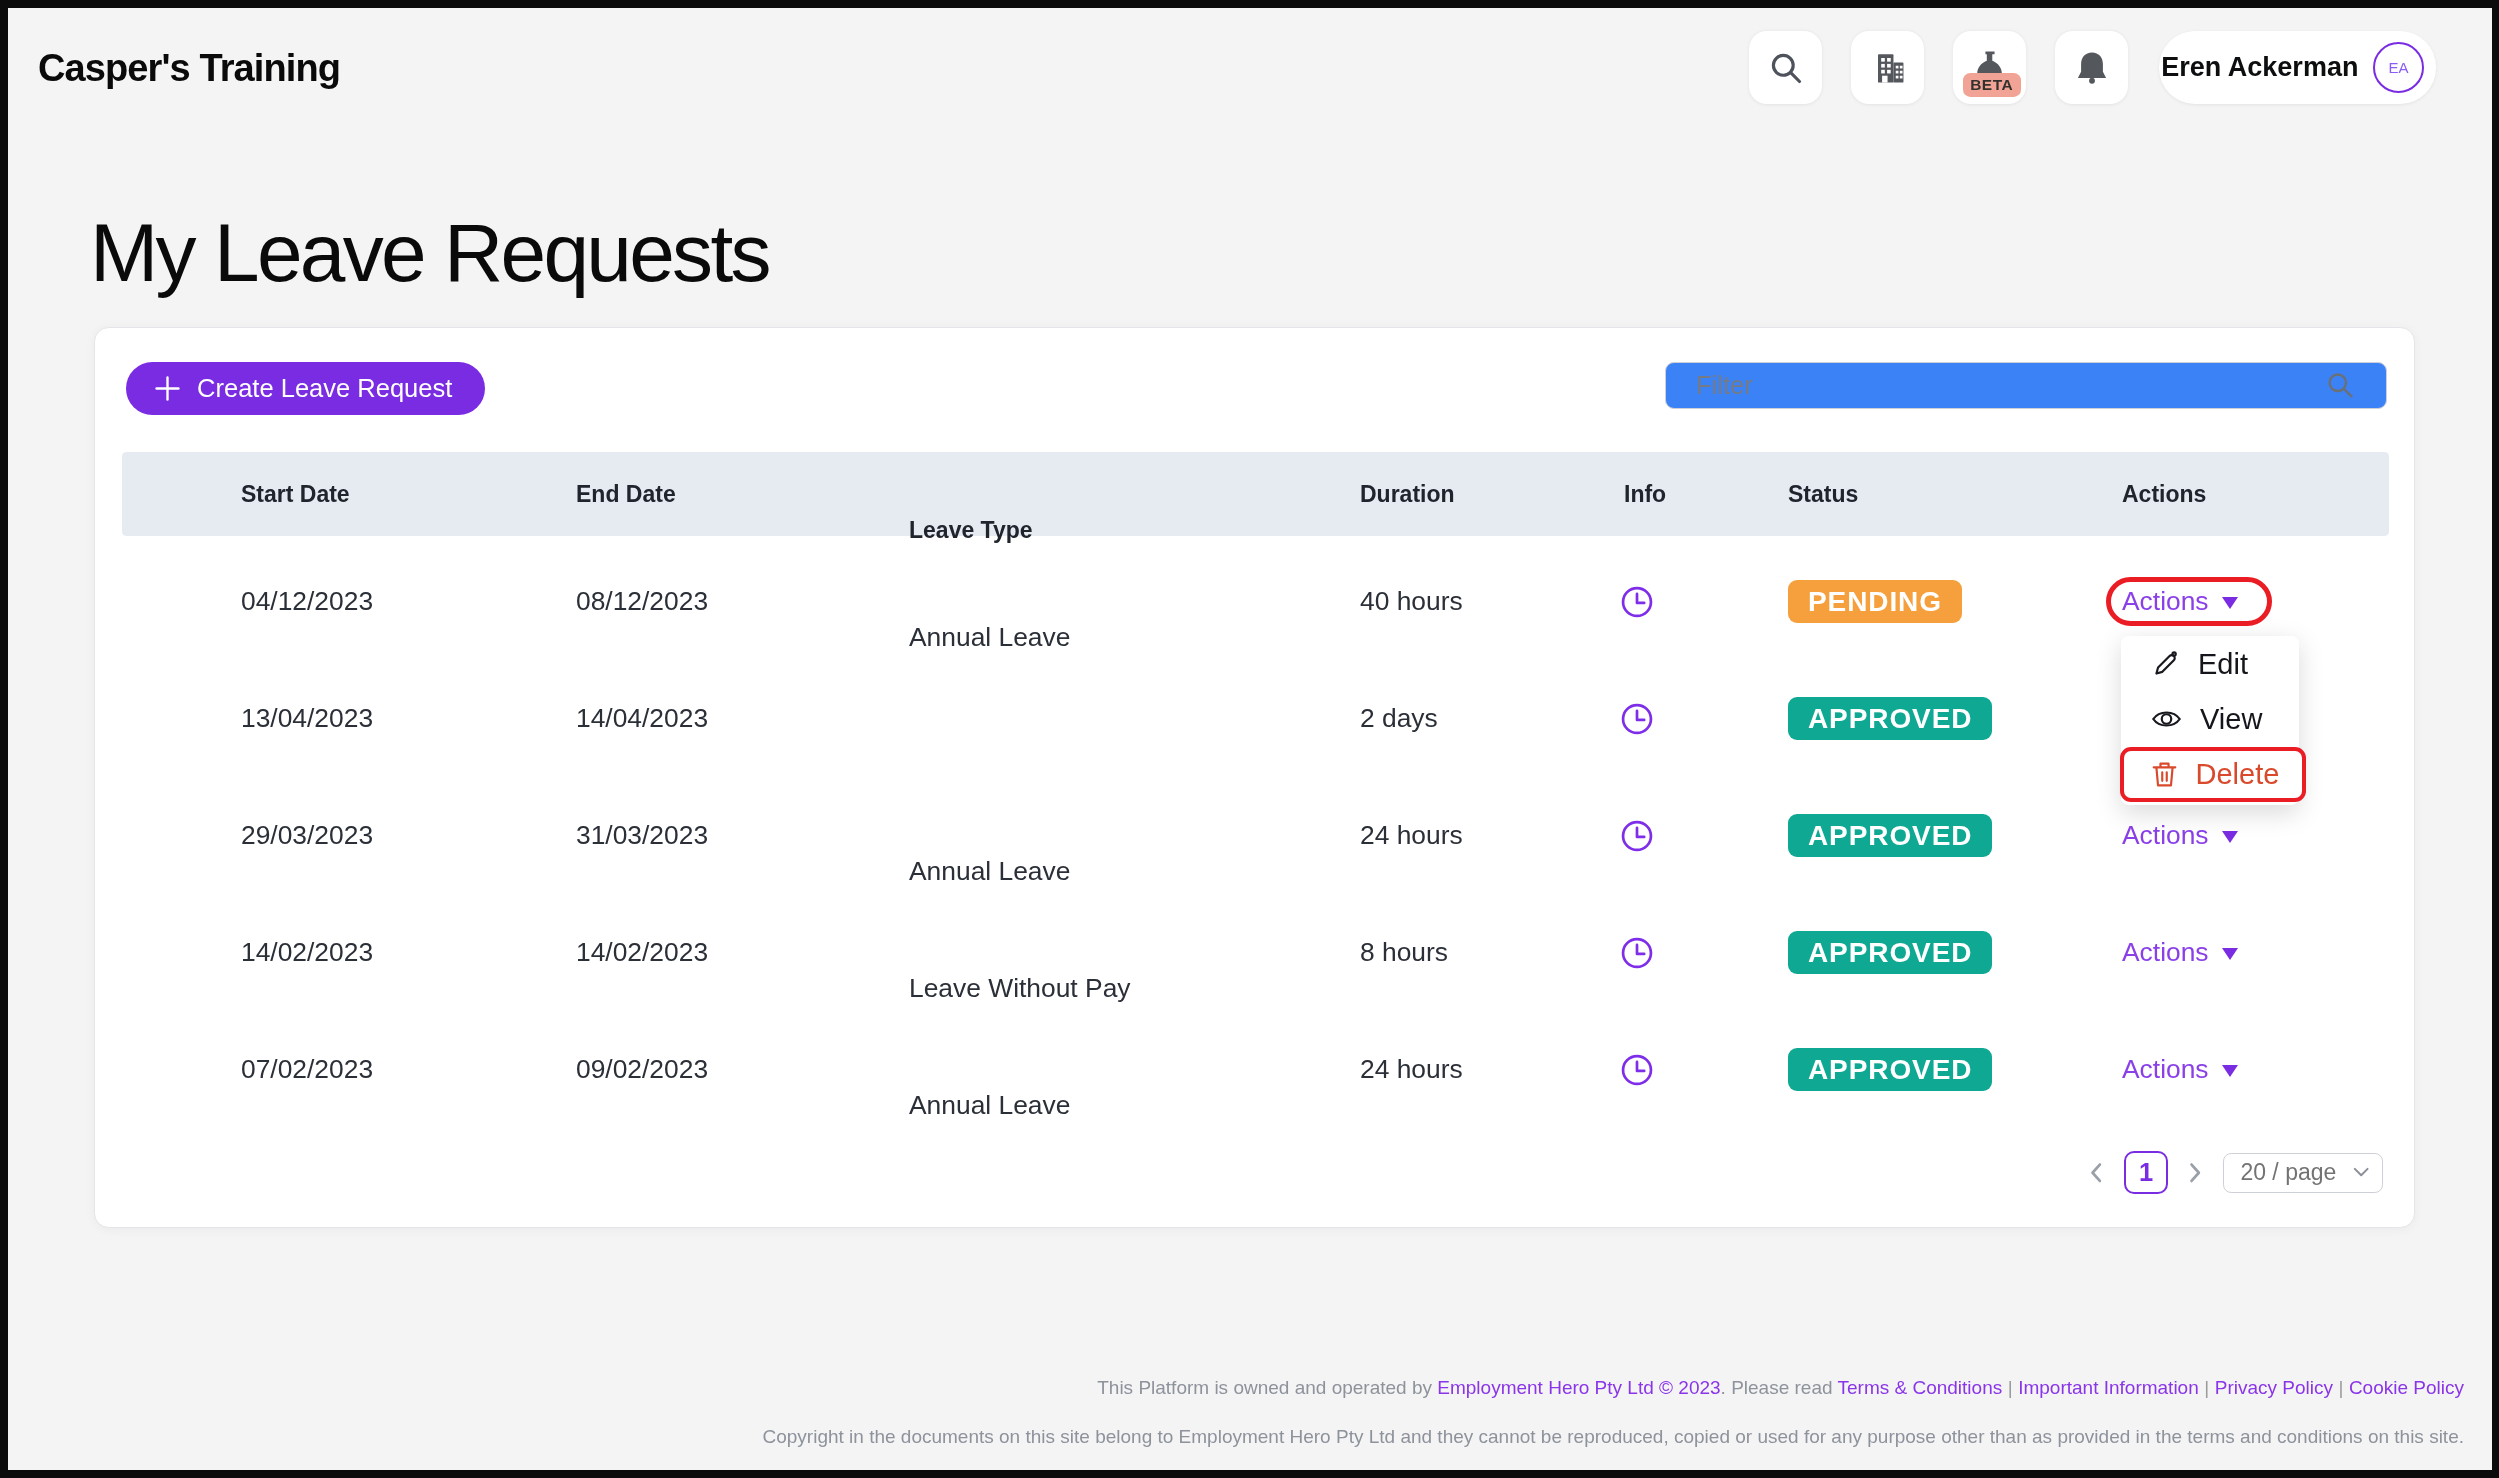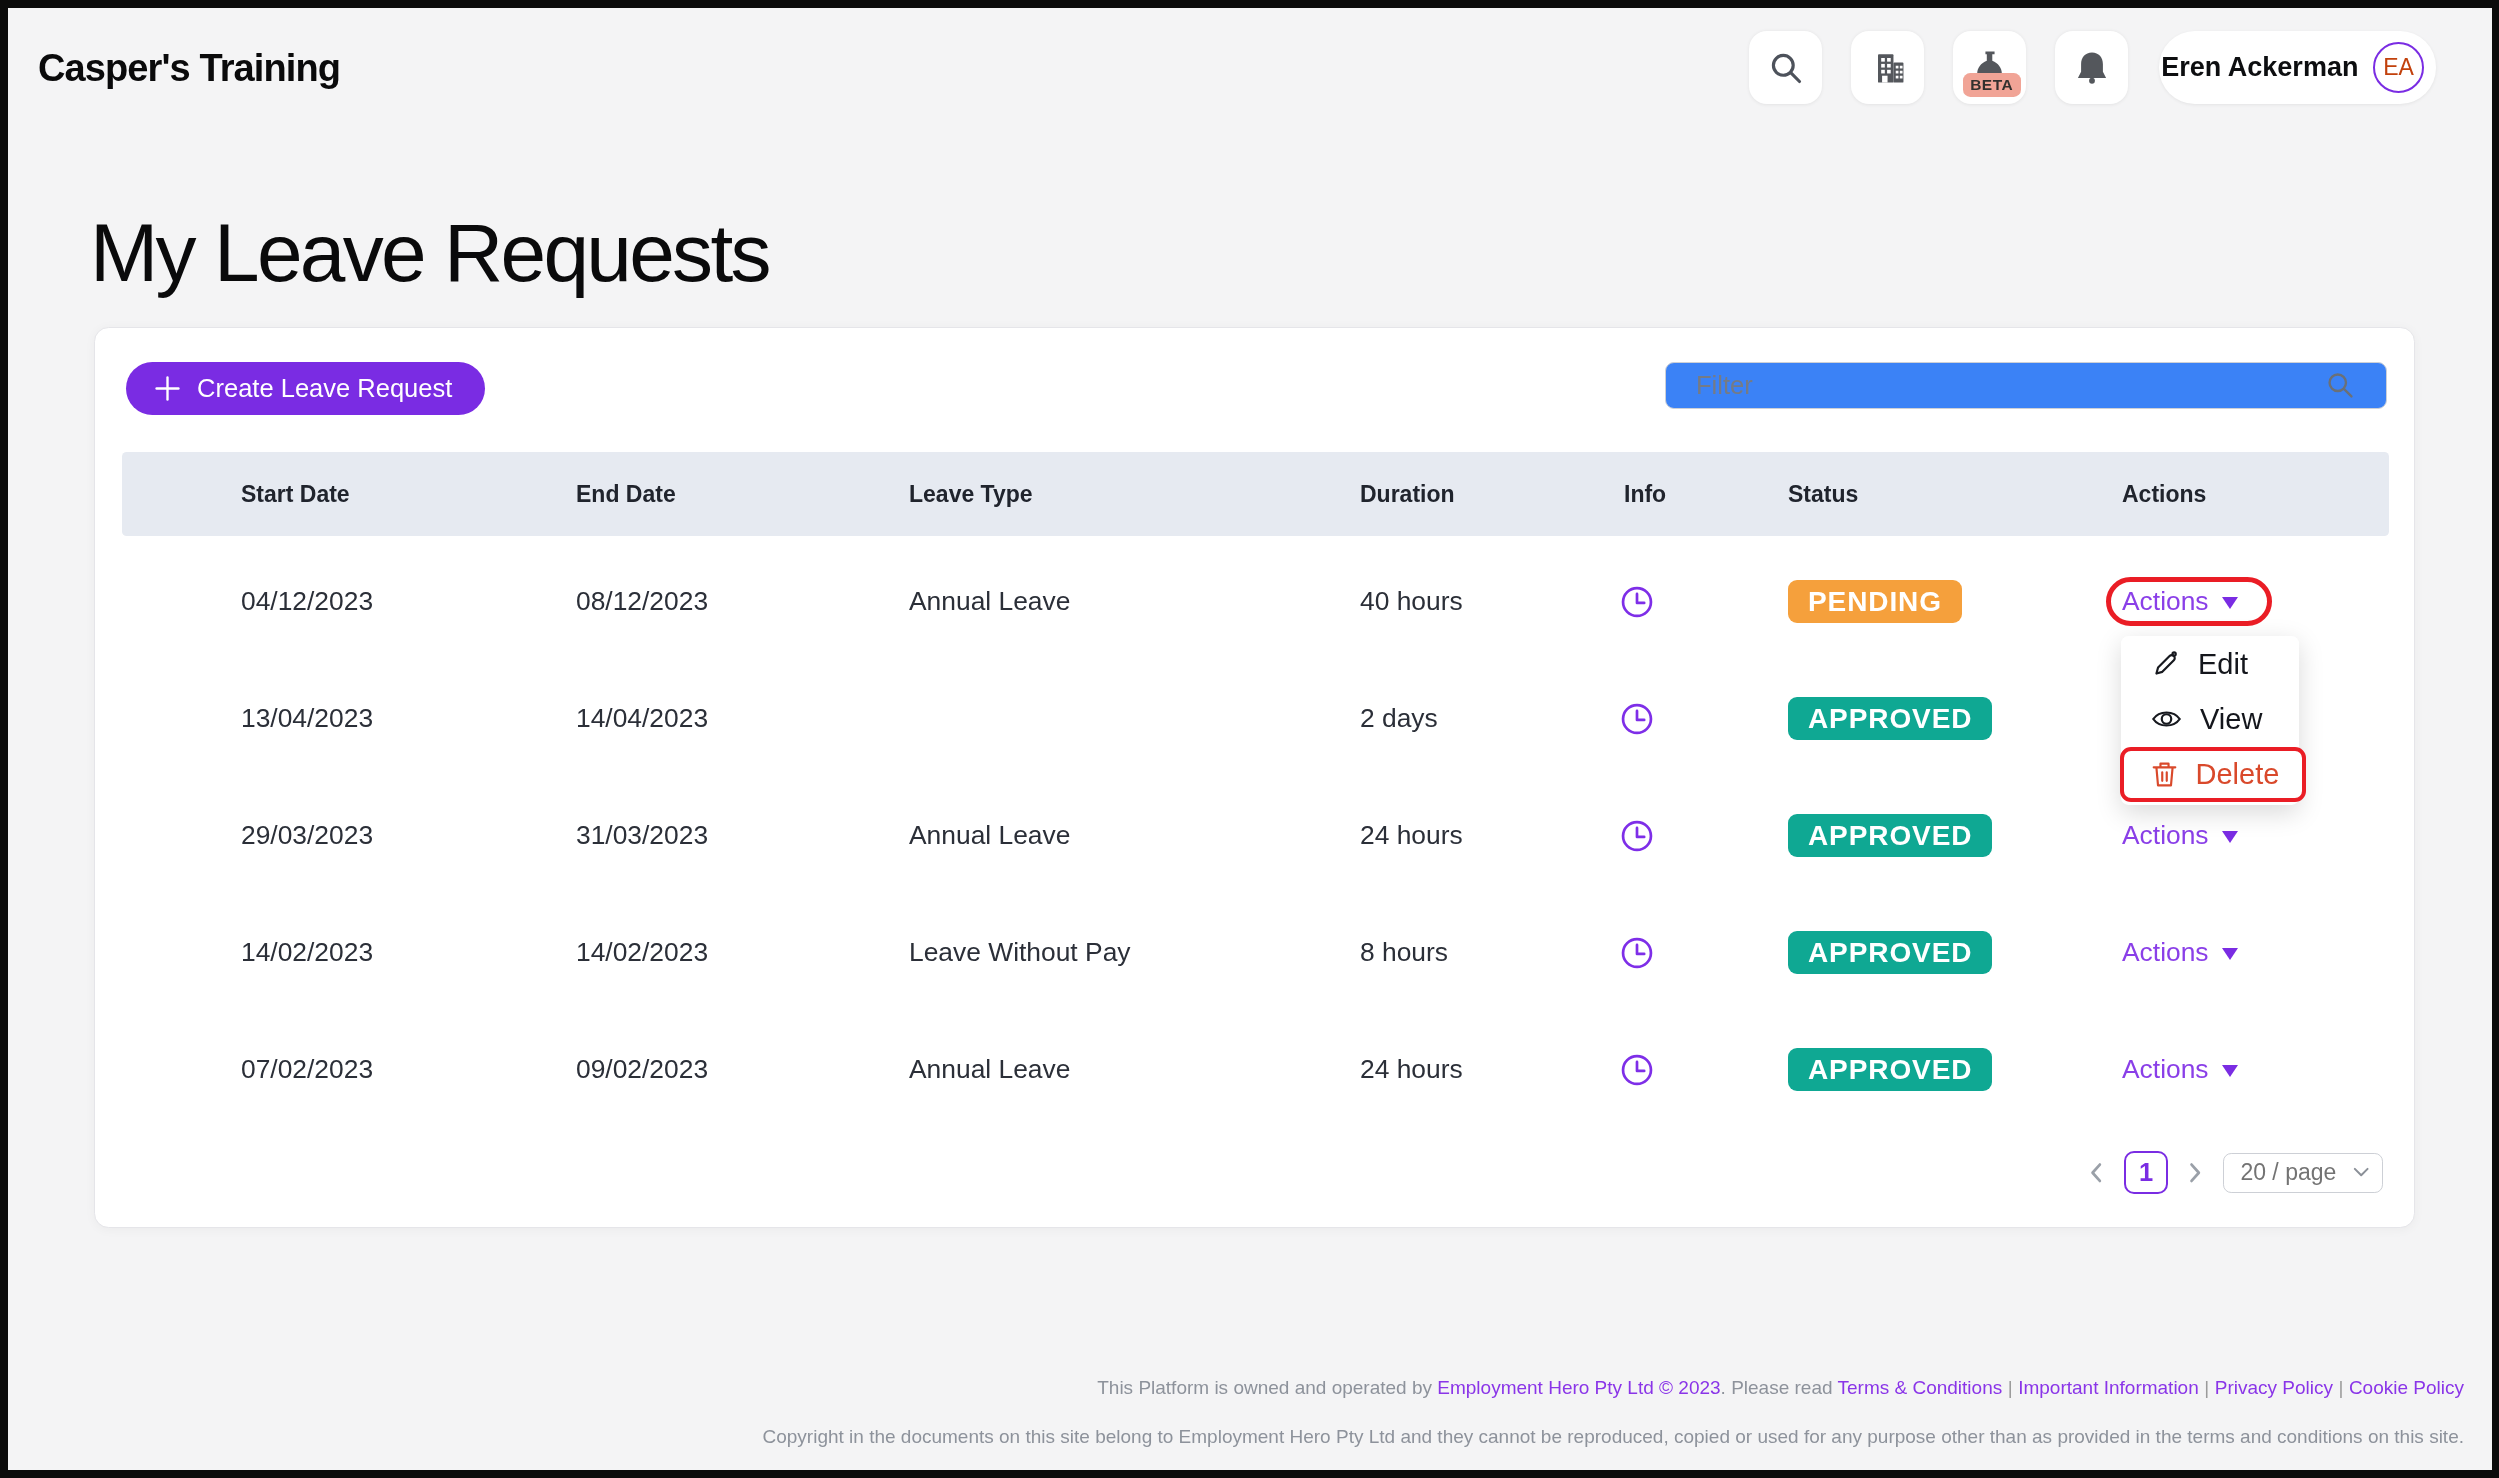--- a/index.html
+++ b/index.html
@@ -16,22 +16,22 @@
   .icon-btn.search { left:1749px; }
   .icon-btn.org    { left:1851px; }
   .icon-btn.labs   { left:1953px; }
   .icon-btn.bell   { left:2055px; }
   .beta-badge { position:absolute; right:5.5px; bottom:7.3px; background:#f1a496; color:#33302e;
                 font-size:15.5px; font-weight:700; padding:2.7px 7.3px; border-radius:7.3px; letter-spacing:0.5px; }
   .user-pill { position:absolute; left:2159px; top:31px; width:277px; height:73px; background:#fff;
                border-radius:36px; box-shadow:0 0.9px 3.6px rgba(0,0,0,.07);
                display:flex; align-items:center; justify-content:flex-end; gap:14.6px; padding:0 12px 0 24px; }
   .user-name { font-size:27px; font-weight:700; color:#0d0e10; white-space:nowrap; }
-  .avatar { width:51px; height:51px; border-radius:50%; border:2.7px solid #7a2ce3; color:#c2410c;
-            display:flex; align-items:center; justify-content:center; font-size:23px; font-weight:500; flex:0 0 auto; }
+  .avatar { width:51px; height:51px; border-radius:50%; border:2.7px solid #7a2ce3; color:#8b5cf6;
+            display:flex; align-items:center; justify-content:center; font-size:15px; font-weight:500; flex:0 0 auto; }
 
   
   .page-title { position:absolute; left:90px; top:212px; font-size:82px; font-weight:400;
                 letter-spacing:-2.7px; color:#0a0a0b; line-height:1; }
 
   .card { position:absolute; left:94px; top:327px; width:2321px; height:901px; background:#fff;
           border:0.9px solid #e5e5e9; border-radius:14.6px; box-shadow:0 1.8px 11px rgba(0,0,0,.04); }
 
   .create-btn { position:absolute; left:31px; top:34px; height:53px; padding:0 33px 0 25.5px; background:#7a2ce3;
                 border:none; border-radius:26.4px; color:#fff; font-size:25.5px; font-weight:500;
@@ -43,21 +43,21 @@
 
   
   .thead { position:absolute; left:27px; top:124px; width:2267px; height:84px; background:#e6eaf1; border-radius:4.6px; }
   .tbody { position:absolute; left:27px; top:215px; width:2267px; }
   .trow  { position:relative; height:117px; }
   .cell  { position:absolute; top:0; height:100%; display:flex; align-items:center;
            font-size:26.4px; color:#2b2f38; white-space:nowrap; }
   .thead .cell { font-weight:700; font-size:23px; color:#20242d; }
   .col-start  { left:119px; }
   .col-end    { left:454px; }
-  .col-type   { left:787px; }
+  .col-type   { left:787px;margin-top:36px; }
   .col-dur    { left:1238px; }
   .col-info   { left:1497px; }
   .col-info-h { left:1502px; }
   .col-status { left:1666px; }
   .col-act    { left:2000px; }
 
   .status-badge { display:inline-block; padding:7.3px 20px; border-radius:9px; color:#fff;
                   font-size:28px; font-weight:700; letter-spacing:0.9px; line-height:1.05; }
   .status-badge[data-status="PENDING"]  { background:#f5a03c; }
   .status-badge[data-status="APPROVED"] { background:#0fa893; }

